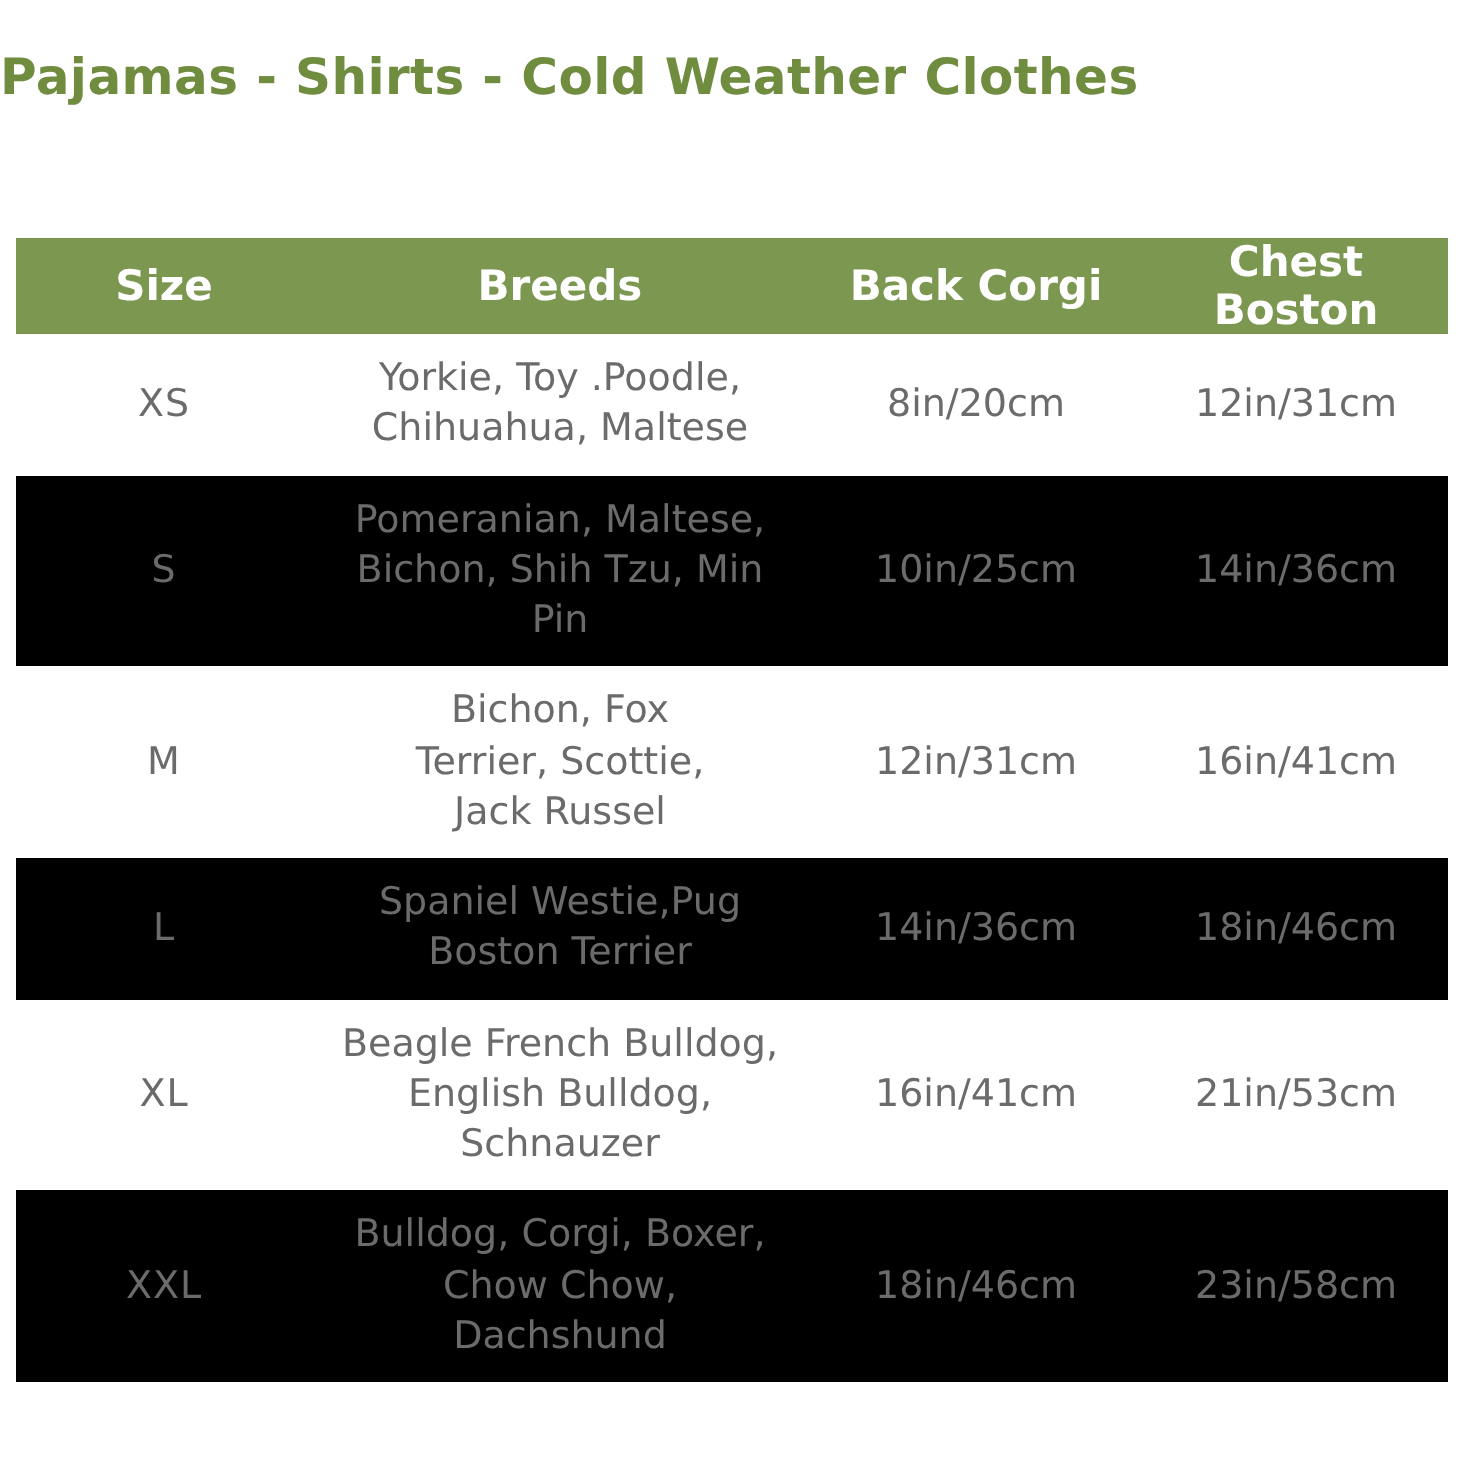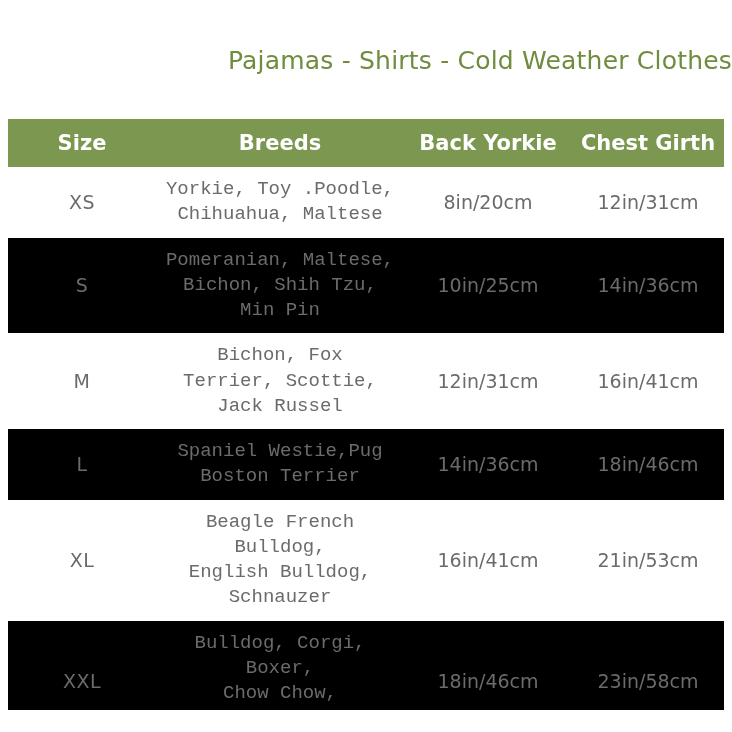--- a/index.html
+++ b/index.html
@@ -13,26 +13,26 @@
     font-family: "DejaVu Sans", sans-serif;
     overflow: hidden;
   }
   .page {
     width: 732px;
     height: 732px;
     position: relative;
     box-sizing: border-box;
   }
   .title {
-    text-align: right;
+    text-align: left;
     color: #6f8c3f;
     font-size: 25px;
-    font-weight: 400;
+    font-weight: 700;
     letter-spacing: 0.2px;
-    padding-top: 46px;
+    padding-top: 24px;
     padding-bottom: 0;
     font-family: "DejaVu Sans", sans-serif;
   }
   .table-wrap {
     position: absolute;
     top: 119px;
     left: 8px;
     width: 716px;
   }
   table.size-table {
@@ -83,43 +83,43 @@
     color: #6d6d6d;
   }
   .bottom-bar {
     position: absolute;
     left: 8px;
     bottom: 0;
     width: 716px;
     height: 22px;
     background: #ffffff;
   }
-  .breeds-line { display: block; font-family: Liberation Mono, monospace; }
+  .breeds-line { display: block; }
 </style>
 </head>
 <body>
 
 <div class="page">
 
   <div class="title">Pajamas - Shirts - Cold Weather Clothes</div>
 
   <div class="table-wrap">
     <table class="size-table">
       <colgroup>
         <col class="c-size">
         <col class="c-breeds">
         <col class="c-back">
         <col class="c-chest">
       </colgroup>
       <thead>
         <tr>
           <th>Size</th>
           <th>Breeds</th>
-          <th>Back  Yorkie</th>
-          <th>Chest Girth</th>
+          <th>Back  Corgi</th>
+          <th>Chest Boston</th>
         </tr>
       </thead>
       <tbody>
         <tr class="row-white">
           <td class="size-cell">XS</td>
           <td class="breeds-cell">
             <span class="breeds-line">Yorkie, Toy .Poodle,</span>
             <span class="breeds-line">Chihuahua, Maltese</span>
           </td>
           <td class="num-cell">8in/20cm</td>

